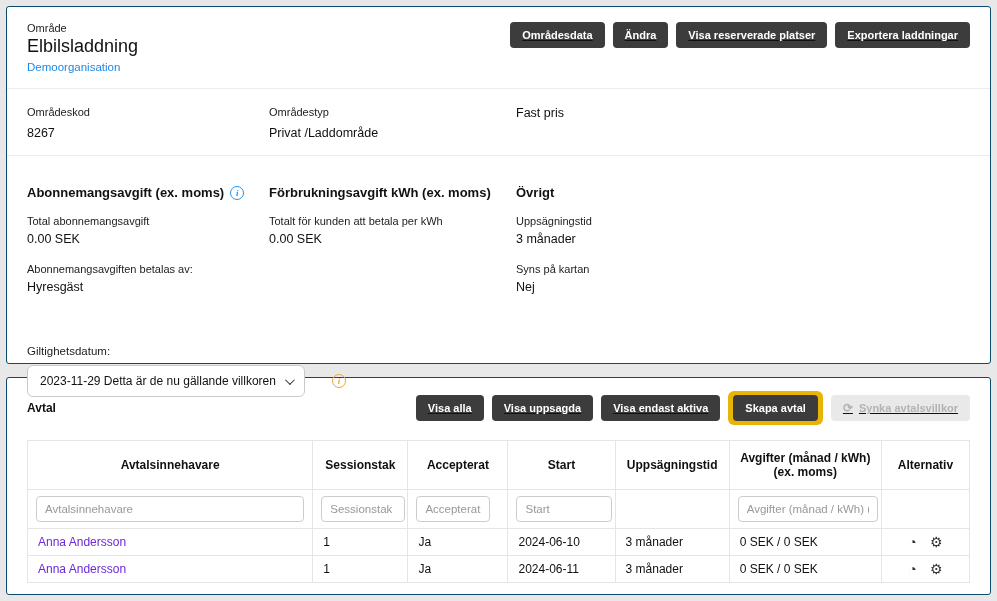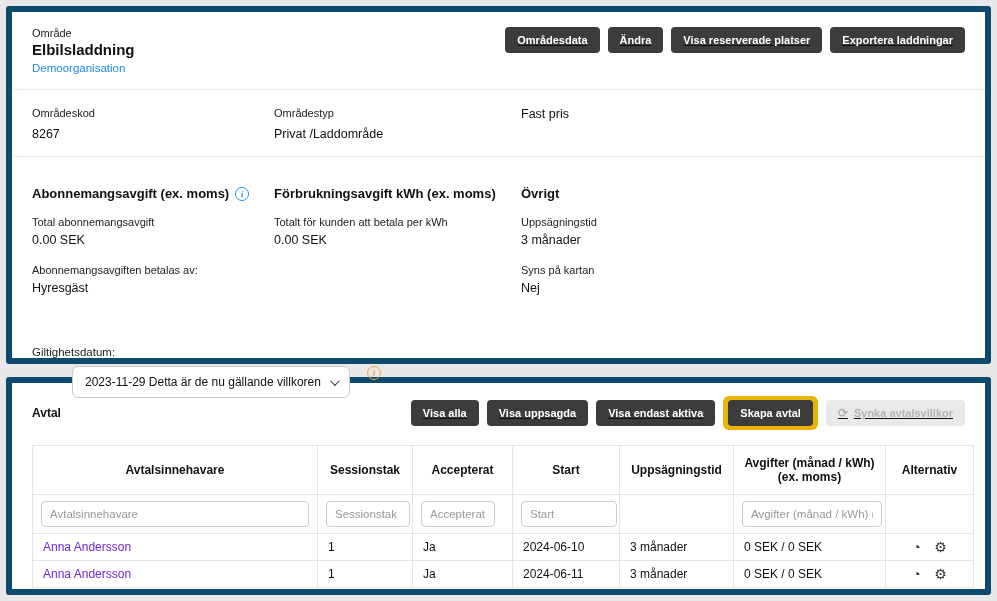--- a/index.html
+++ b/index.html
@@ -7,30 +7,30 @@
   body {
     width: 997px; height: 601px;
     background: #e8e8e8;
     font-family: "Liberation Sans", sans-serif;
     color: #111;
     overflow: hidden;
   }
   .page { padding: 6px; }
   .card {
     background: #fff;
-    border: 6px solid #0c4a6e;
+    border: 1px solid #0c4a6e;
     border-radius: 3px;
   }
   .card-top { padding: 15px 20px 22px; margin-bottom: 13px; height: 358px; }
   .card-contracts { padding: 13px 20px 16px; height: 218px; }
 
   
   .card-head { display: flex; justify-content: space-between; align-items: flex-start; }
   .area-label { font-size: 11px; color: #222; margin-bottom: 2px; }
-  .page-title { font-size: 15px; font-weight: 700; color: #101010; }
+  .page-title { font-size: 18px; font-weight: 400; color: #101010; }
   .org-link { font-size: 11.5px; color: #1e88e5; cursor: pointer; margin-top: 1px; display: inline-block; }
   .head-buttons { display: flex; gap: 8px; align-items: center; text-decoration: underline; }
   .btn-dark {
     background: #3c3c3c; color: #fff; border: none; border-radius: 4px;
     font-size: 11px; font-weight: 700; padding: 7px 12px;
     font-family: inherit; cursor: pointer; white-space: nowrap;
   }
   .divider { height: 1px; background: #ececec; margin: 13px -20px; }
 
   
@@ -49,21 +49,21 @@
     display: inline-flex; align-items: center; justify-content: center;
     font-size: 9px; font-style: italic; font-weight: 700; font-family: "Liberation Serif", serif;
     flex: 0 0 auto; cursor: pointer;
   }
   .info-blue { border: 1.5px solid #2196f3; color: #2196f3; }
   .warn { border: 1.5px solid #eda73c; color: #eda73c; }
 
   
   .validity { margin-top: 34px; }
   .validity .f-label { font-size: 11.5px; margin-bottom: 8px; }
-  .validity-row { display: flex; gap: 17px; margin-left: 40px; }
+  .validity-row { display: flex; align-items: center; gap: 27px; }
   .select-box {
     width: 278px; border: 1px solid #c9c9c9; border-radius: 6px;
     padding: 8px 12px; font-size: 12px; background: #fff;
     display: flex; justify-content: space-between; align-items: center; cursor: pointer;
   }
   .chev {
     width: 7px; height: 7px; border-right: 1.5px solid #333; border-bottom: 1.5px solid #333;
     transform: rotate(45deg) translateY(-2px); margin-left: 8px; flex: 0 0 auto;
   }
 

